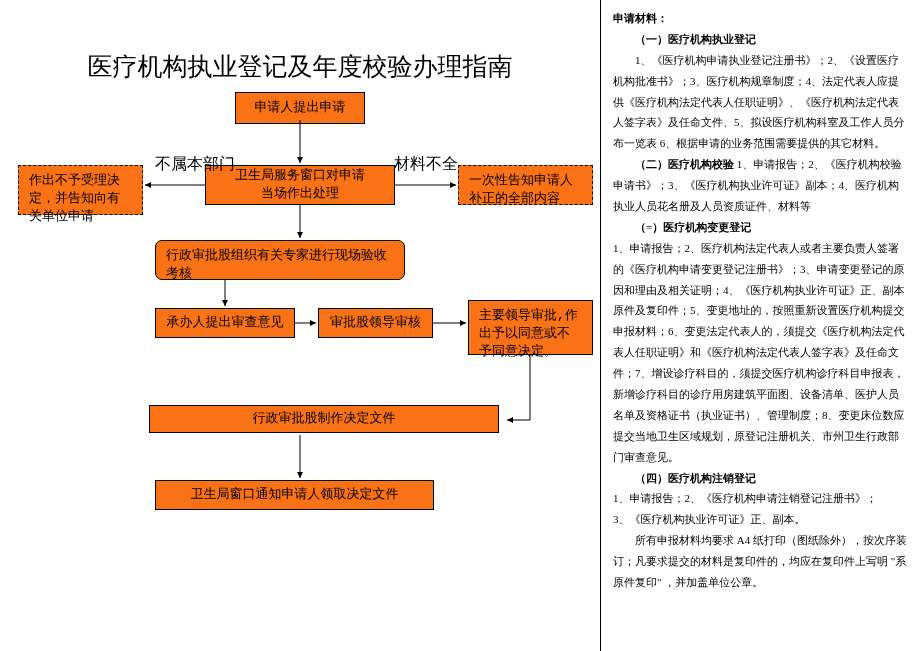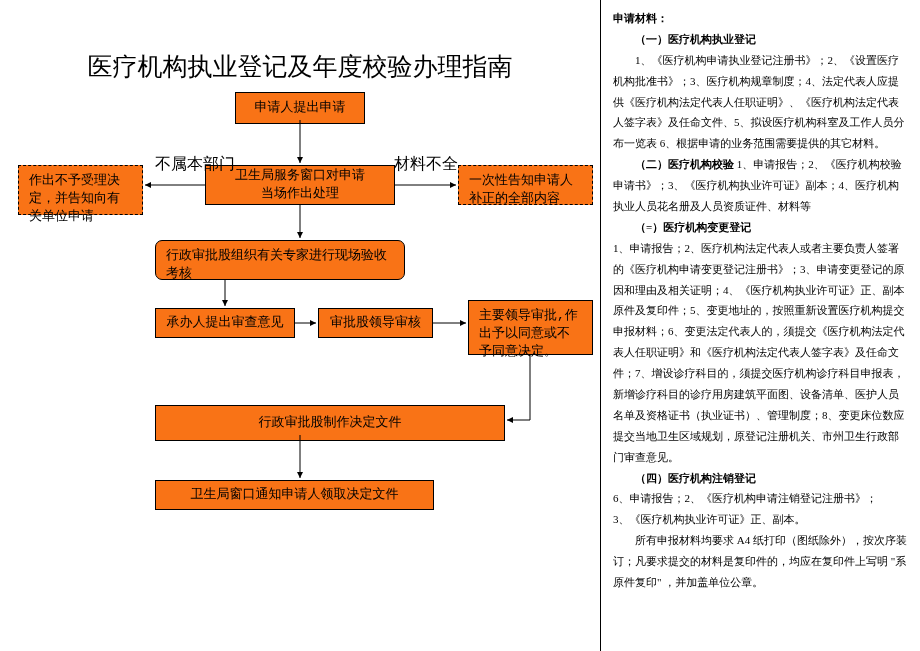--- a/index.html
+++ b/index.html
@@ -96,21 +96,21 @@
     <div class="box" style="left:205px; top:165px; width:190px; height:40px; white-space:pre-line;">卫生局服务窗口对申请
 当场作出处理</div>
     <div class="box dashed tall" style="left:458px; top:165px; width:135px; height:40px;">一次性告知申请人补正的全部内容</div>
 
     <div class="box tall" style="left:155px; top:240px; width:250px; height:40px;border-radius:7px;">行政审批股组织有关专家进行现场验收考核</div>
 
     <div class="box" style="left:155px; top:308px; width:140px; height:30px;">承办人提出审查意见</div>
     <div class="box" style="left:318px; top:308px; width:115px; height:30px;">审批股领导审核</div>
     <div class="box tall" style="left:468px; top:300px; width:125px; height:55px;">主要领导审批,作出予以同意或不予同意决定。</div>
 
-    <div class="box" style="left:155px; top:405px; width:350px; height:36px;">行政审批股制作决定文件</div>
+    <div class="box" style="left:149px; top:405px; width:350px; height:28px;">行政审批股制作决定文件</div>
 
     <div class="box" style="left:155px; top:480px; width:279px; height:30px;">卫生局窗口通知申请人领取决定文件</div>
 
     <div class="label" style="left:155px; top:154px;">不属本部门</div>
     <div class="label" style="left:394px; top:154px;">材料不全</div>
 
     <svg class="arrows">
       <defs>
         <marker id="ah" markerWidth="8" markerHeight="8" refX="6" refY="3" orient="auto">
           <path d="M0,0 L6,3 L0,6 Z" fill="#000"></path>
@@ -138,17 +138,17 @@
   </div>
 
   <div class="right-panel">
     <div class="section-title">申请材料：</div>
     <div class="heading">（一）医疗机构执业登记</div>
     <div class="para-indent">1、《医疗机构申请执业登记注册书》；2、《设置医疗机构批准书》；3、医疗机构规章制度；4、法定代表人应提供《医疗机构法定代表人任职证明》、《医疗机构法定代表人签字表》及任命文件、5、拟设医疗机构科室及工作人员分布一览表 6、根据申请的业务范围需要提供的其它材料。</div>
     <div class="para-indent"><span class="section-title">（二）医疗机构校验</span><span> 1、申请报告；2、《医疗机构校验申请书》；3、《医疗机构执业许可证》副本；4、医疗机构执业人员花名册及人员资质证件、材料等</span></div>
     <div class="heading">（=）医疗机构变更登记</div>
     <div class="para">1、申请报告；2、医疗机构法定代表人或者主要负责人签署的《医疗机构申请变更登记注册书》；3、申请变更登记的原因和理由及相关证明；4、《医疗机构执业许可证》正、副本原件及复印件；5、变更地址的，按照重新设置医疗机构提交申报材料；6、变更法定代表人的，须提交《医疗机构法定代表人任职证明》和《医疗机构法定代表人签字表》及任命文件；7、增设诊疗科目的，须提交医疗机构诊疗科目申报表，新增诊疗科目的诊疗用房建筑平面图、设备清单、医护人员名单及资格证书（执业证书）、管理制度；8、变更床位数应提交当地卫生区域规划，原登记注册机关、市州卫生行政部门审查意见。</div>
     <div class="heading">（四）医疗机构注销登记</div>
-    <div class="para">6、申请报告；2、《医疗机构申请注销登记注册书》；</div>
+    <div class="para">1、申请报告；2、《医疗机构申请注销登记注册书》；</div>
     <div class="para">3、《医疗机构执业许可证》正、副本。</div>
     <div class="para-indent">所有申报材料均要求 A4 纸打印（图纸除外），按次序装订；凡要求提交的材料是复印件的，均应在复印件上写明 "系原件复印" ，并加盖单位公章。</div>
   </div>
 </div>
 
 </body></html>

